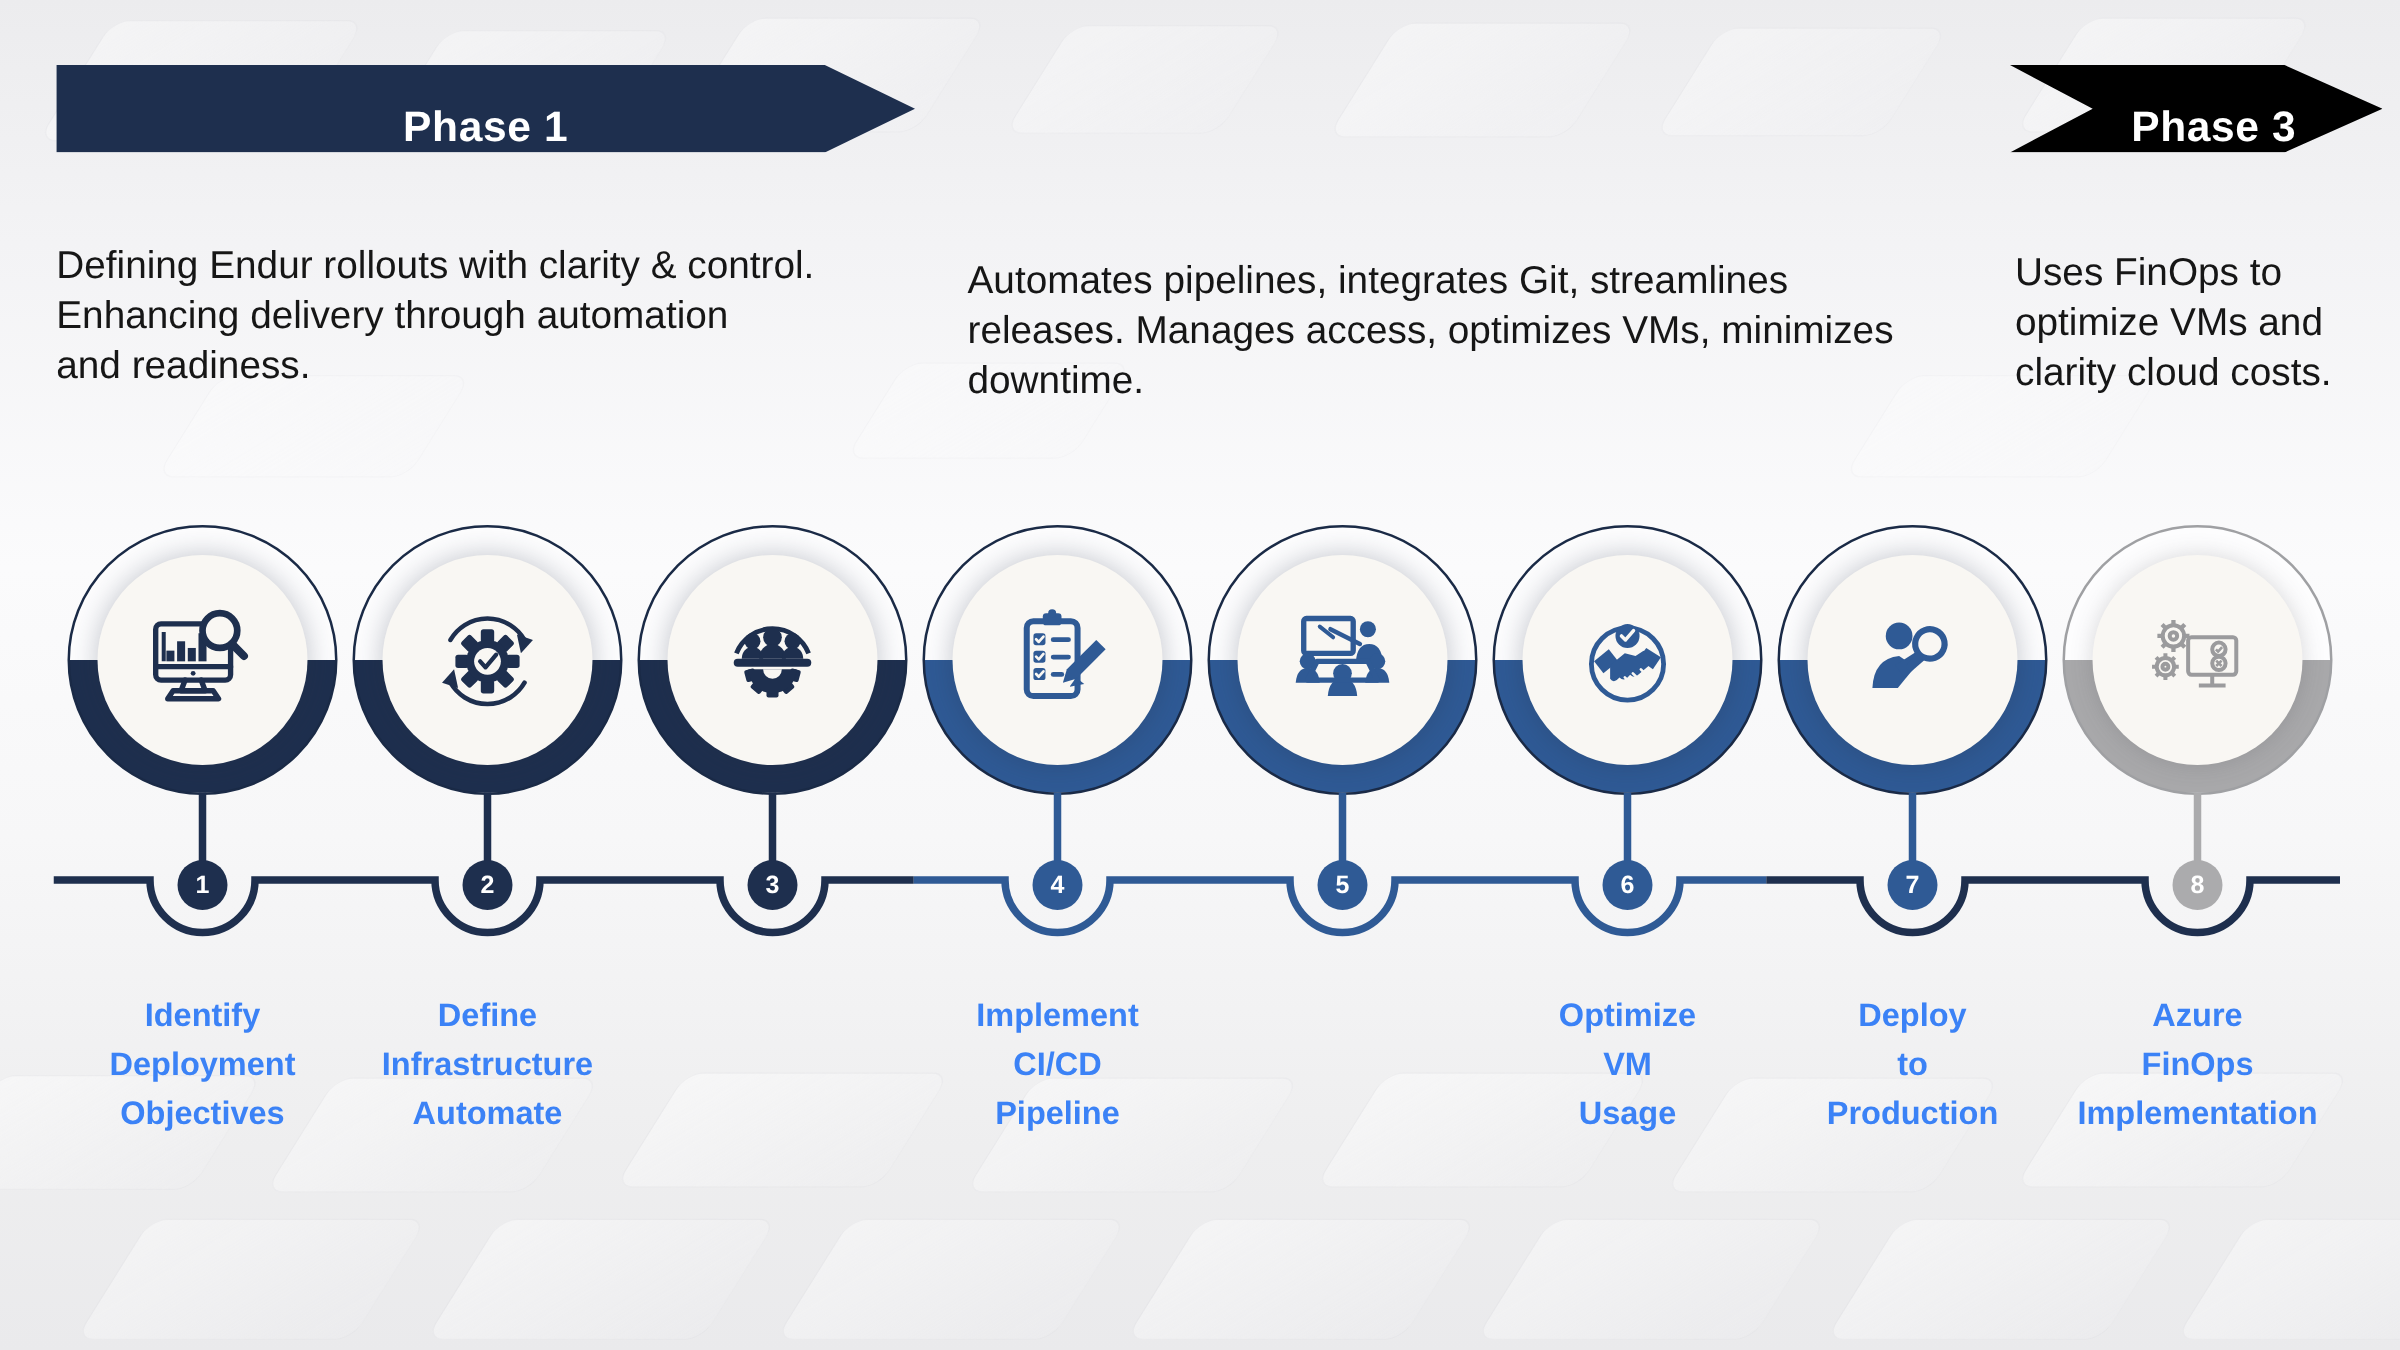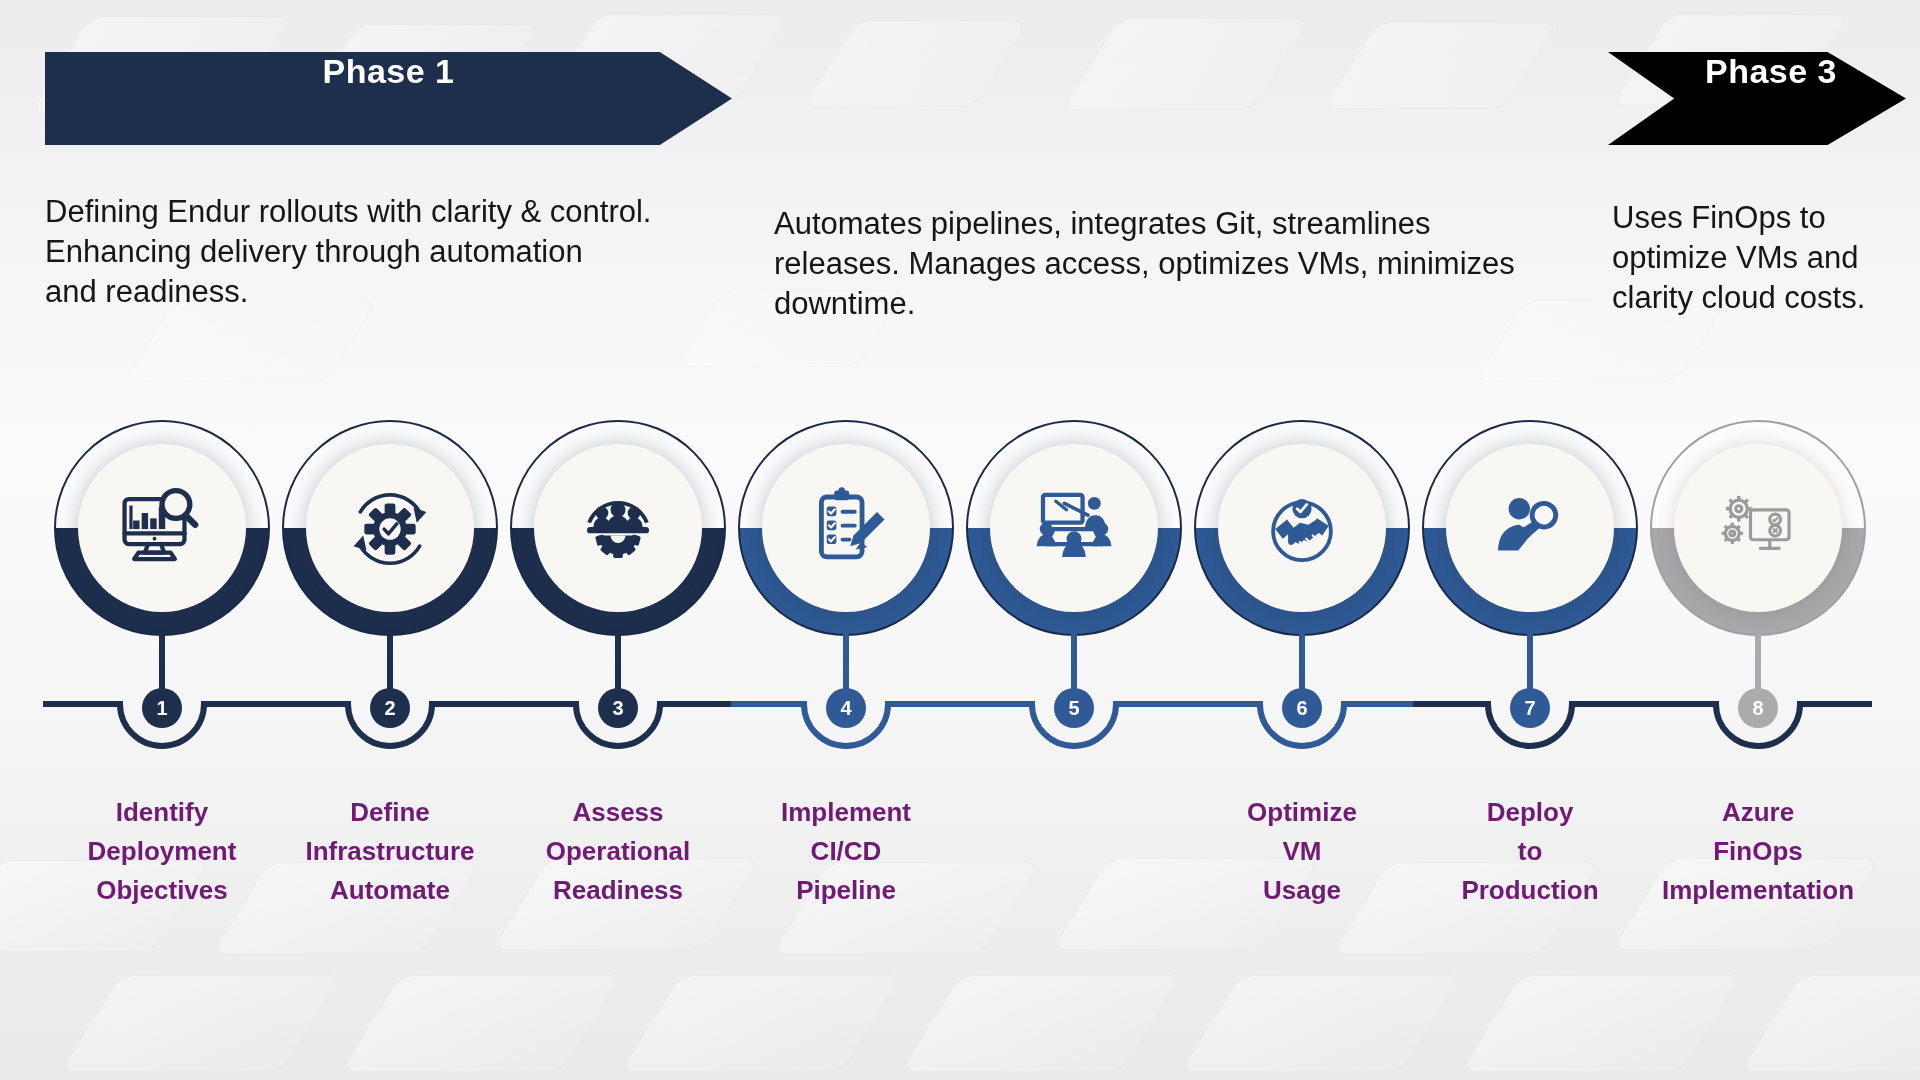--- a/index.html
+++ b/index.html
@@ -7,21 +7,21 @@
     width:1920px;height:1080px;overflow:hidden;position:relative;
     font-family:"Liberation Sans", sans-serif;
     background:linear-gradient(180deg,#ececee 0%,#f3f3f5 18%,#fbfbfc 42%,#f7f7f8 62%,#eeeeef 85%,#eaeaec 100%);
   }
   .stage{position:absolute;inset:0;}
   
   .wm{position:absolute;border-radius:14px;transform:skewX(-32deg);
       background:linear-gradient(135deg,rgba(255,255,255,.8),rgba(243,243,246,.25));
       border:1px solid rgba(205,206,212,.35);z-index:0;}
   
-  .banner{position:absolute;top:52px;height:93px;display:flex;align-items:flex-start;justify-content:center;z-index:2;}
+  .banner{position:absolute;top:52px;height:70px;display:flex;align-items:flex-end;justify-content:center;z-index:2;}
   .banner .ph{color:#ffffff;font-size:34px;font-weight:bold;letter-spacing:.5px;}
   .banner1{left:45px;width:687px;background:#1e2f4e;
     clip-path:polygon(0 0,89.5% 0,100% 50%,89.5% 100%,0 100%);}
   .banner2{left:706px;width:924px;background:#2f5a95;padding-left:40px;
     clip-path:polygon(0 0,92.2% 0,100% 50%,92.2% 100%,0 100%,7.5% 50%);}
   .banner3{left:1608px;width:270px;background:#000000;padding-left:28px;
     clip-path:polygon(0 0,73.7% 0,100% 50%,73.7% 100%,0 100%,22.2% 50%);}
   
   .desc{position:absolute;white-space:pre-line;color:#161616;font-size:31px;line-height:40px;z-index:2;}
   .desc1{left:45px;top:192px;}
@@ -42,21 +42,21 @@
   .stem{position:absolute;left:105px;top:214px;width:6px;height:56px;}
   .step--navy .stem{background:#1e2f4e;}
   .step--blue .stem{background:#2f5a95;}
   .step--gray .stem{background:#ababad;}
   .badge{position:absolute;left:88px;top:268px;width:40px;height:40px;border-radius:50%;
          color:#fff;font-size:20px;font-weight:bold;display:flex;align-items:center;justify-content:center;}
   .step--navy .badge{background:#1e2f4e;}
   .step--blue .badge{background:#2f5a95;}
   .step--gray .badge{background:#ababad;}
   .step-label{position:absolute;left:50%;top:373px;transform:translateX(-50%);width:300px;
-              text-align:center;white-space:pre-line;color:#701a75;font-size:26px;line-height:39px;font-weight:bold;}
+              text-align:center;white-space:pre-line;color:#3b82f6;font-size:26px;line-height:39px;font-weight:bold;}
 </style>
 </head>
 <body>
 
 <div class="stage">
 
   <div class="wm" style="left:60px;top:16px;width:200px;height:95px;opacity:.5"></div>
   <div class="wm" style="left:330px;top:24px;width:180px;height:85px;opacity:.45"></div>
   <div class="wm" style="left:570px;top:14px;width:190px;height:90px;opacity:.5"></div>
   <div class="wm" style="left:830px;top:20px;width:170px;height:85px;opacity:.45"></div>
@@ -184,23 +184,20 @@
             <rect x="38.5" y="63" width="9" height="8" rx="1.5" transform="rotate(-75 43 50)"></rect>
             <rect x="38.5" y="63" width="9" height="8" rx="1.5" transform="rotate(75 43 50)"></rect>
             <path d="M25 50 A 18 18 0 0 0 61 50 Z"></path>
           </g>
           <path d="M36 50 A 7 7 0 0 0 50 50 Z" fill="#f9f7f3"></path>
         </svg>
       </div>
     </div>
     <div class="stem"></div>
     <div class="badge">3</div>
-    <div class="step-label">Assess
-Operational
-Readiness</div>
   </div>
 
   <div class="step step--blue" style="left:738px">
     <div class="ring">
       <div class="inner">
         <svg width="92" height="92" viewBox="0 0 86 86">
           <rect x="20" y="14" width="38" height="56" rx="5" fill="none" stroke="#2f5a95" stroke-width="4.5"></rect>
           <rect x="32" y="8" width="14" height="9" rx="2.5" fill="#2f5a95"></rect>
           <circle cx="39" cy="8" r="3" fill="#2f5a95"></circle>
           <g fill="#2f5a95">

